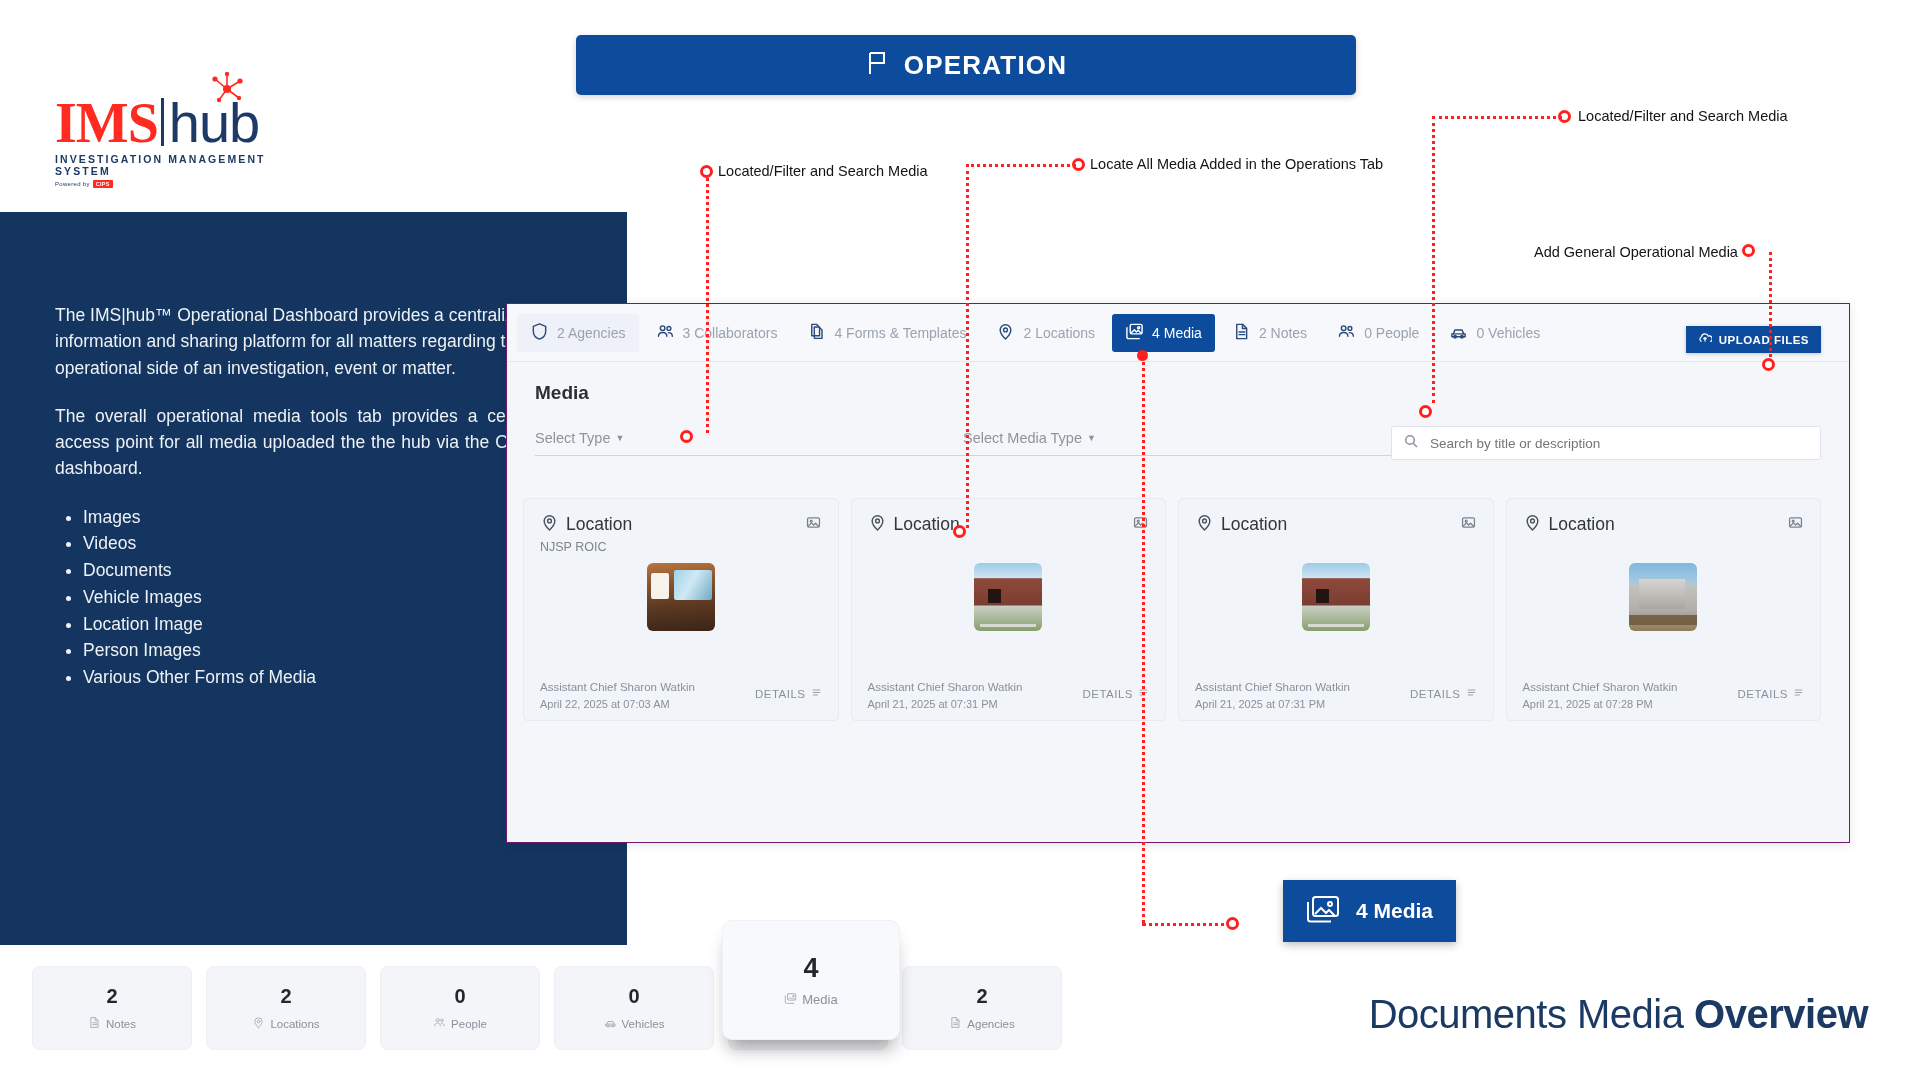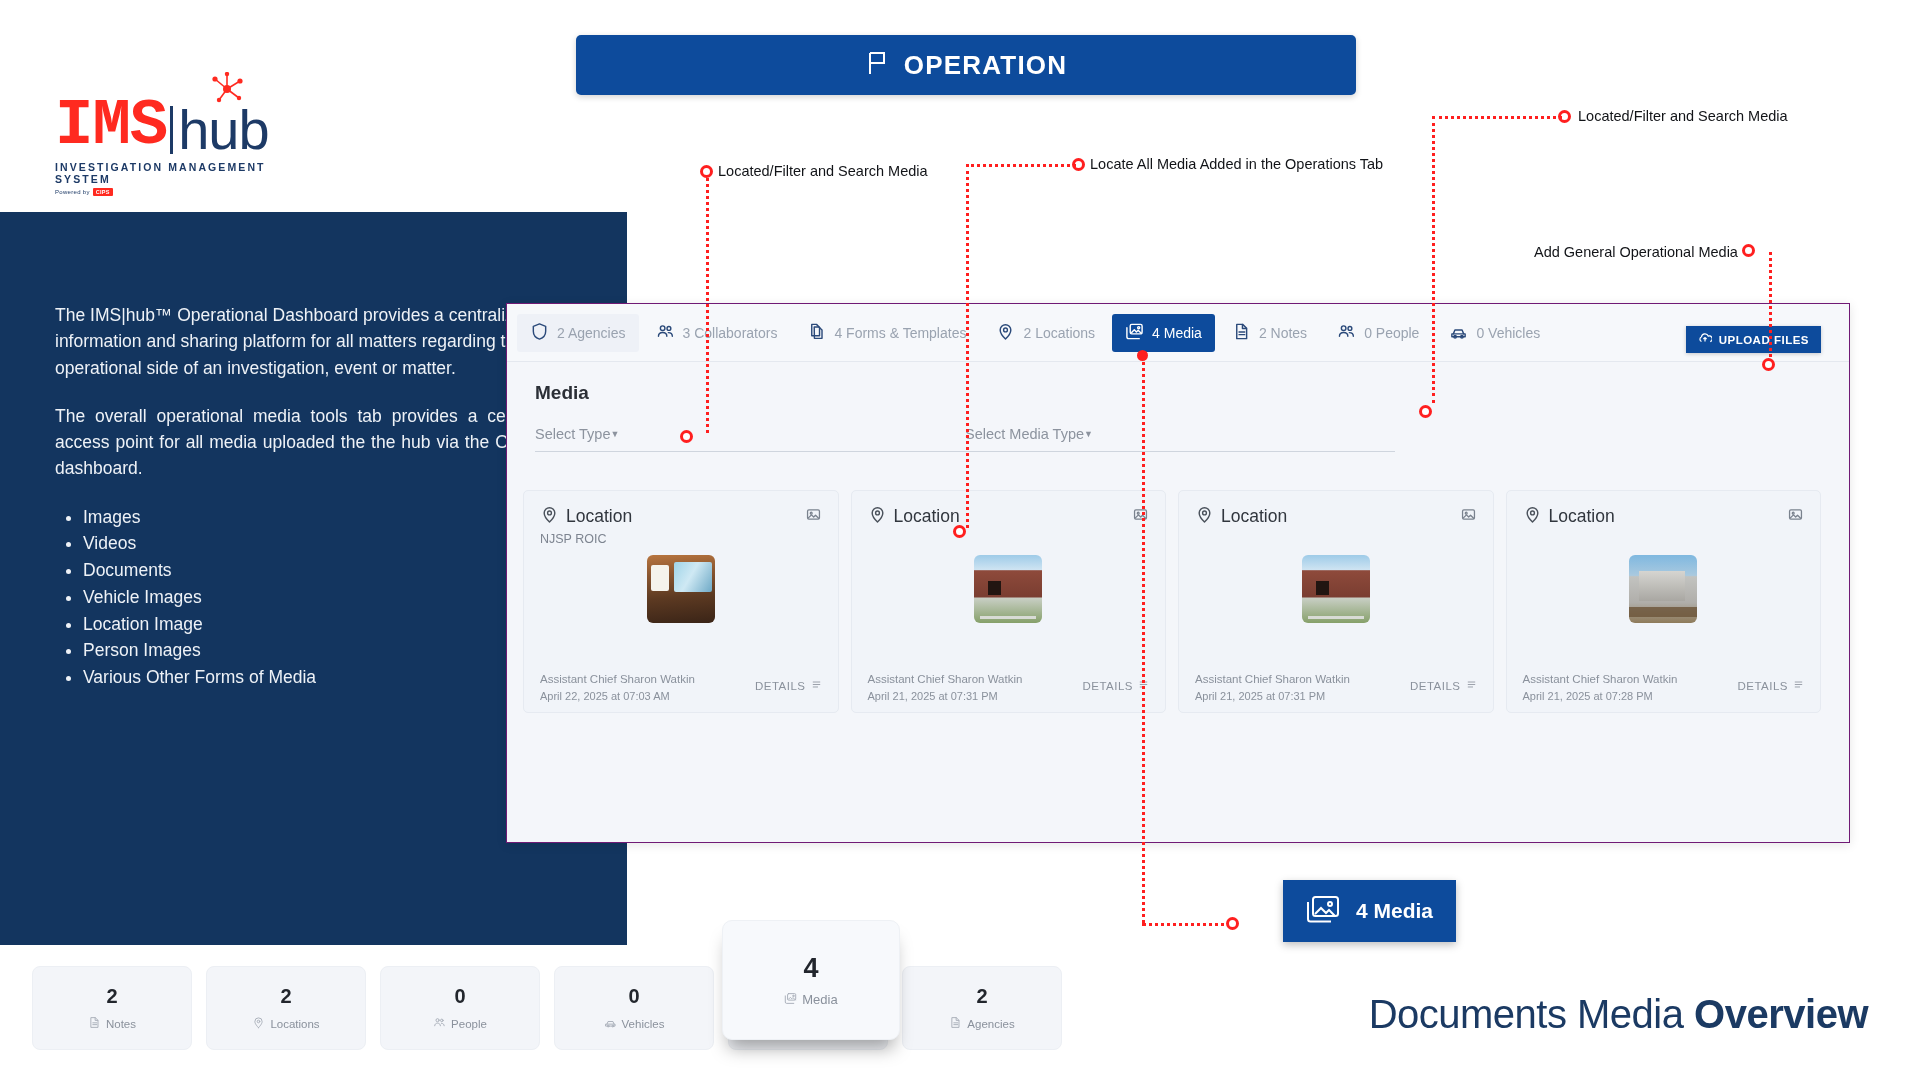--- a/index.html
+++ b/index.html
@@ -7,21 +7,21 @@
   body {
     font-family: "Liberation Sans", sans-serif;
     background: #ffffff;
     position: relative;
     overflow: hidden;
   }
 
   
   #logo-block { position: absolute; left: 55px; top: 98px; width: 260px; }
   .logo-row { display: flex; align-items: flex-end; position: relative; }
-  .logo-ims { font-size: 64px; font-weight: 700; color: #ff2a20; letter-spacing: -1px; line-height: .9; font-family: Liberation Mono, monospace; }
+  .logo-ims { font-size: 56px; font-weight: 700; color: #ff2a20; letter-spacing: -1px; line-height: .9; font-family: Liberation Serif, serif; }
   .logo-bar { width: 3px; height: 48px; background: #1d3a66; margin: 0 5px 2px 3px; }
   .logo-hub { font-size: 56px; font-weight: 400; color: #1d3a66; letter-spacing: -1px; line-height: .9; }
   .logo-dots { position: absolute; left: 152px; top: -26px; width: 40px; height: 34px; }
   .logo-sub { margin-top: 5px; font-size: 10.5px; letter-spacing: 2.1px; color: #1d3a66; font-weight: 600; }
   .logo-powered { margin-top: 3px; font-size: 6px; color: #1d3a66; letter-spacing: .3px; display: flex; align-items: center; gap: 3px; }
   .logo-powered .cips { background: #ff2a20; color: #fff; font-size: 5.5px; padding: 1px 3px; border-radius: 1px; font-weight: 700; }
 
   
   #left-panel {
     position: absolute; left: 0; top: 212px; width: 627px; height: 733px;
@@ -62,21 +62,21 @@
 
   
   #media-head { padding: 20px 28px 0 28px; }
   #media-title { font-size: 19px; font-weight: 700; color: #2b2f36; }
 
   #filter-row {
     display: flex; align-items: center; padding: 22px 28px 0 28px; gap: 0;
   }
   .filter-select {
     font-size: 14.5px; color: #8c939e; border-bottom: 1px solid #cfd5de;
-    padding-bottom: 9px; display: flex; align-items: center; cursor: pointer;
+    padding-bottom: 9px; display: flex; align-items: center; gap: 5px; cursor: pointer;
   }
   .fs-1 { width: 430px; }
   .fs-2 { width: 430px; }
   .caret { font-size: 9px; color: #8c939e; }
   #search-wrap {
     margin-left: auto; width: 432px; height: 34px; background: #ffffff;
     border: 1px solid #e0e4ea; border-radius: 3px; display: flex; align-items: center;
     padding: 0 12px; gap: 12px;
   }
   #search-wrap input {
@@ -320,20 +320,29 @@
 
   <div id="filter-row">
     <div class="filter-select fs-1">
       <span>Select Type</span>
       <span class="caret">▼</span>
     </div>
     <div class="filter-select fs-2">
       <span>Select Media Type</span>
       <span class="caret">▼</span>
     </div>
+    <div id="search-wrap">
+      <span>
+        <svg width="14" height="14" viewBox="0 0 14 14" fill="none" stroke="#8c939e" stroke-width="1.5">
+          <circle cx="6" cy="6" r="4.3"></circle>
+            <line x1="9.2" y1="9.2" x2="13" y2="13"></line>
+        </svg>
+      </span>
+      <input id="search-input" type="text" placeholder="Search by title or description" style="">
+    </div>
   </div>
 
   <div id="cards">
       <div class="card">
         <div class="card-top">
           <span><svg width="19" height="19" viewBox="0 0 20 20" fill="none" stroke="#4a515b" stroke-width="1.5" stroke-linejoin="round" stroke-linecap="round">
               <path d="M10 18s5.6-5.3 5.6-9.5A5.6 5.6 0 004.4 8.5C4.4 12.7 10 18 10 18z"></path>
               <circle cx="10" cy="8.4" r="2"></circle>
             </svg></span>
           <span class="card-type">Location</span>

